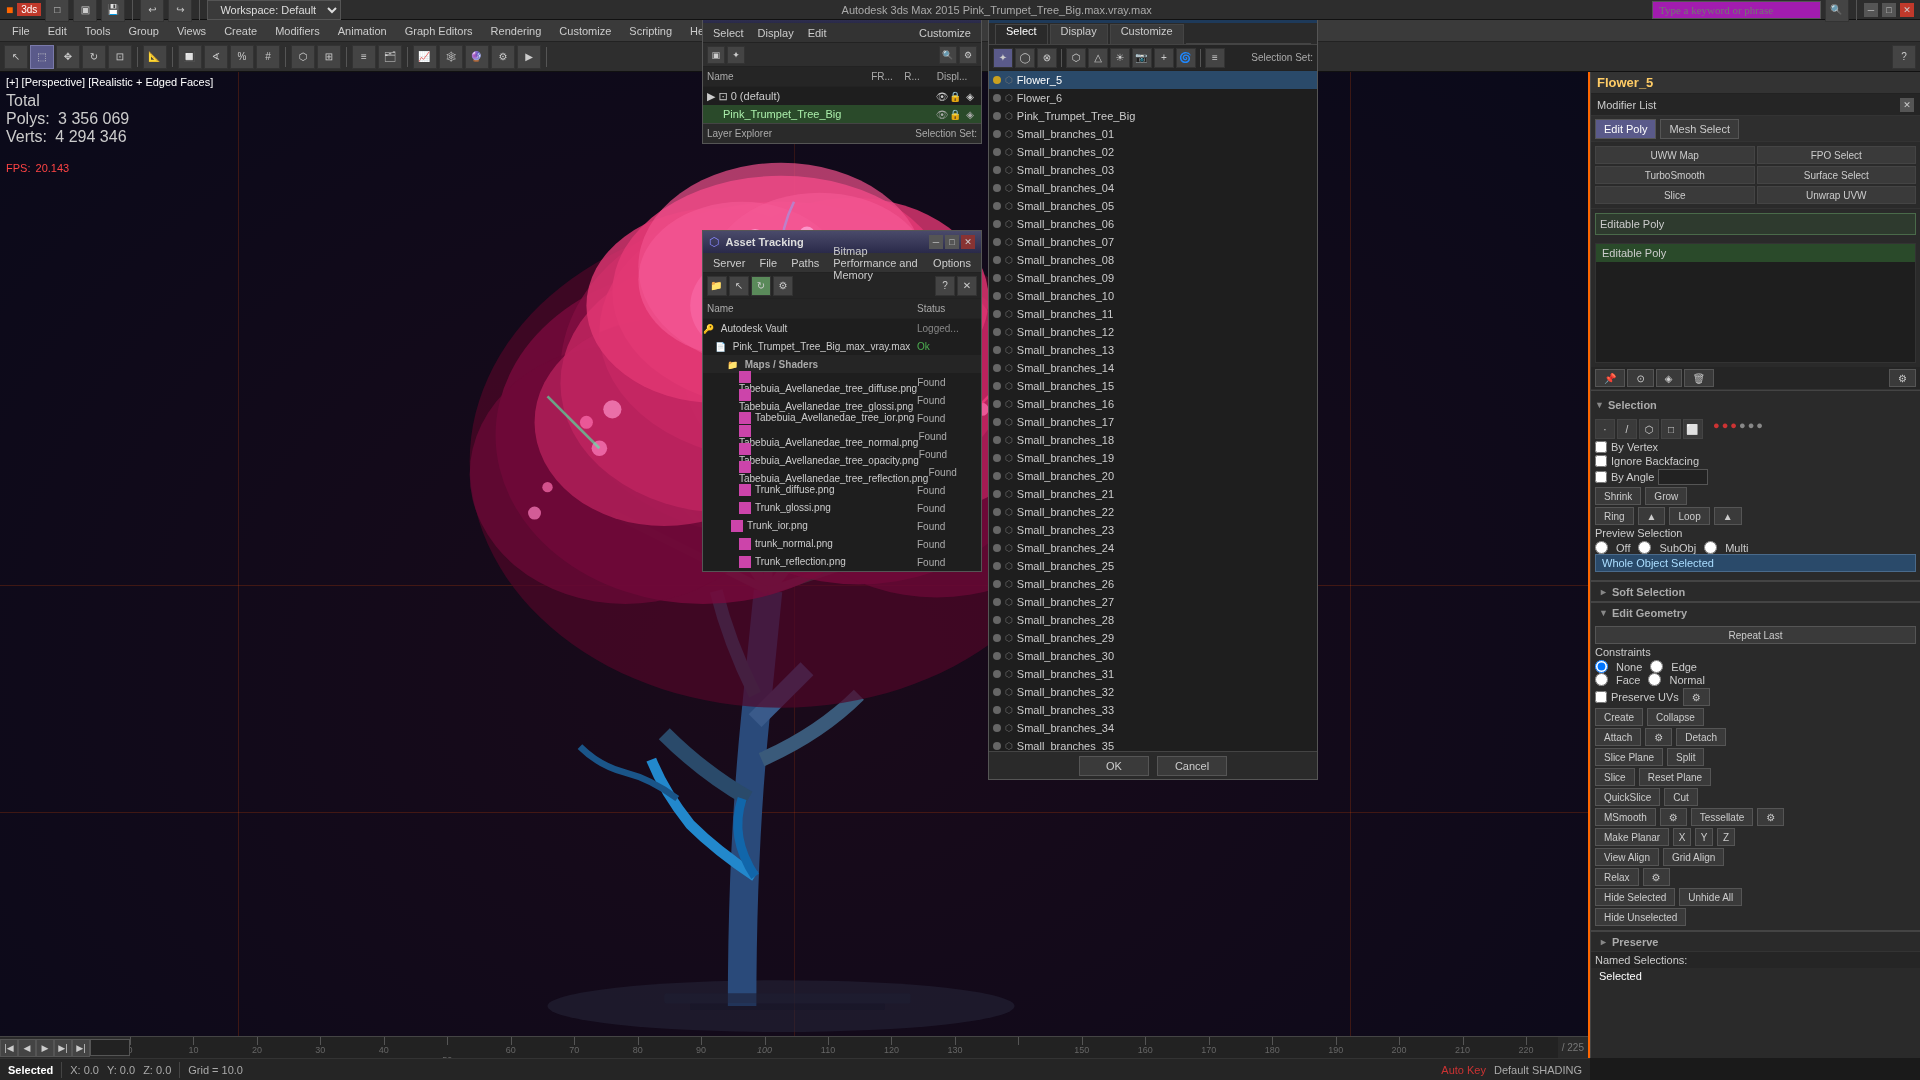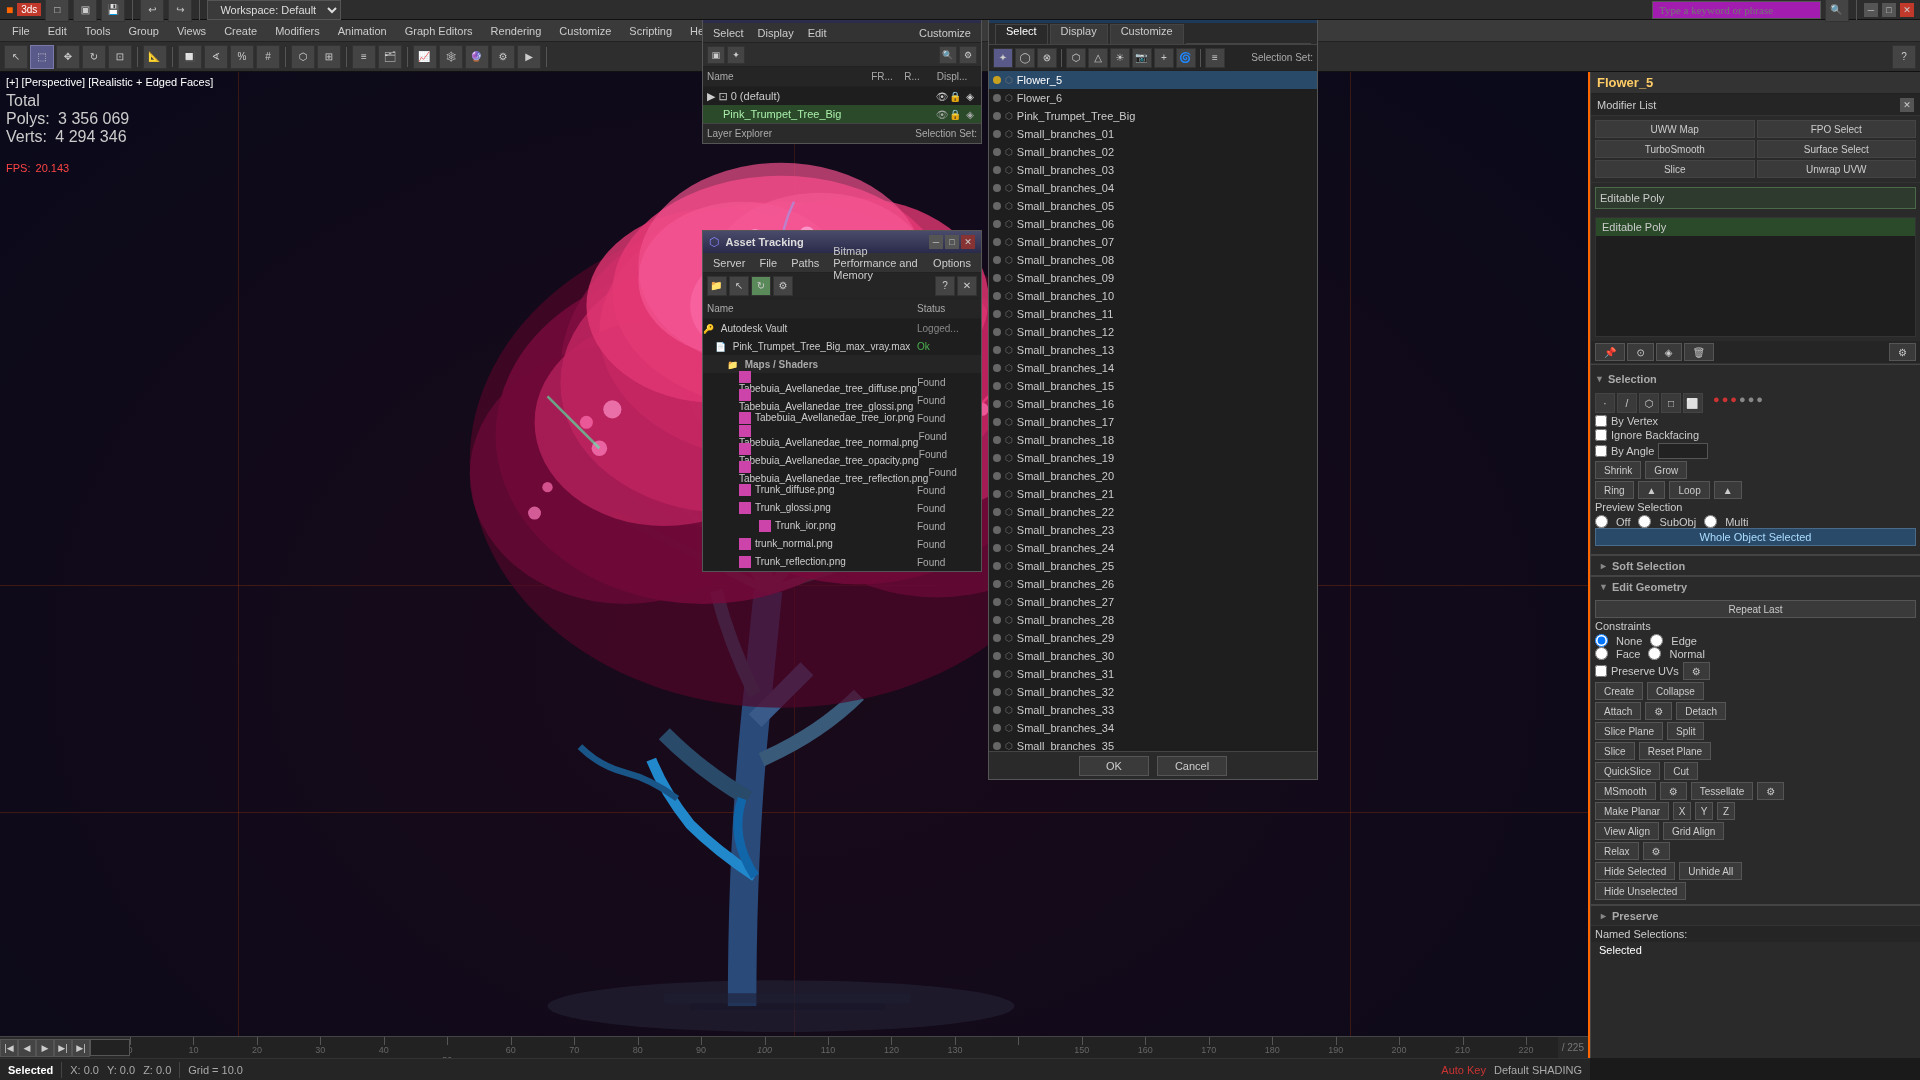--- a/index.html
+++ b/index.html
@@ -502,21 +502,21 @@
       display: flex; align-items: center; justify-content: center;
       font-size: 10px; color: #ccc;
     }
 
     .rp-highlight {
       background: #2a4a6a;
       border: 1px solid #4a6a8a;
       padding: 2px 6px;
       font-size: 11px;
       color: #aaddff;
-      text-align: center;
+      text-align: left;
     }
 
     
     .dot-red { color: #cc3333; }
 
     
     #status-bar {
       height: 22px;
       background: #252525;
       border-top: 1px solid #333;
@@ -553,20 +553,21 @@
     <button class="tool-btn">▣</button>
     <button class="tool-btn">💾</button>
     <div class="tool-sep"></div>
     <button class="tool-btn">↩</button>
     <button class="tool-btn">↪</button>
     <div class="tool-sep"></div>
     <select id="workspace-label">
       <option>Workspace: Default</option>
     </select>
   </div>
+  <div class="title">Autodesk 3ds Max 2015    Pink_Trumpet_Tree_Big.max.vray.max</div>
   <div class="right">
     <input type="text" id="search-box" style="width: 169px; height: 18px; background: #a21caf; border: 1px solid rgb(85, 85, 85); color: rgb(204, 204, 204); padding: 0px 6px; font-size: 11px; font-family: Liberation Serif, serif;" placeholder="Type a keyword or phrase">
     <button class="tool-btn">🔍</button>
     <div class="tool-sep"></div>
     <button class="tb-btn">─</button>
     <button class="tb-btn">□</button>
     <button class="tb-btn close">✕</button>
   </div>
 </div>
 
@@ -791,20 +792,24 @@
 
     <div class="rp-obj-name">
       <span style="font-size:13px;font-weight:bold;">Flower_5</span>
     </div>
 
     <div class="rp-header">
       <span>Modifier List</span>
       <button class="rp-close-btn">✕</button>
     </div>
 
+    <div class="rp-modifier-row">
+      <button class="rp-mod-btn active">Edit Poly</button>
+      <button class="rp-mod-btn">Mesh Select</button>
+    </div>
 
     <div class="rp-mini-mods">
       <button class="rp-mini-mod">UWW Map</button>
       <button class="rp-mini-mod">FPO Select</button>
       <button class="rp-mini-mod">TurboSmooth</button>
       <button class="rp-mini-mod">Surface Select</button>
       <button class="rp-mini-mod">Slice</button>
       <button class="rp-mini-mod">Unwrap UVW</button>
     </div>
 
@@ -1363,21 +1368,21 @@
         <span class="at-item-status at-status-found">Found</span>
       </div>
       <div class="at-item texture" style="padding-left: 36px;">
         <span class="at-item-name"><span class="at-item-icon" style="display: inline-block; width: 12px; height: 12px; background: rgb(204, 68, 170); margin-right: 4px; vertical-align: middle;"></span>Trunk_diffuse.png</span>
         <span class="at-item-status at-status-found">Found</span>
       </div>
       <div class="at-item texture" style="padding-left: 36px;">
         <span class="at-item-name"><span class="at-item-icon" style="display: inline-block; width: 12px; height: 12px; background: rgb(204, 68, 170); margin-right: 4px; vertical-align: middle;"></span>Trunk_glossi.png</span>
         <span class="at-item-status at-status-found">Found</span>
       </div>
-      <div class="at-item texture" style="padding-left: 56px;">
+      <div class="at-item texture" style="padding-left: 28px;">
         <span class="at-item-name"><span class="at-item-icon" style="display: inline-block; width: 12px; height: 12px; background: rgb(204, 68, 170); margin-right: 4px; vertical-align: middle;"></span>Trunk_ior.png</span>
         <span class="at-item-status at-status-found">Found</span>
       </div>
       <div class="at-item texture" style="padding-left: 36px;">
         <span class="at-item-name"><span class="at-item-icon" style="display: inline-block; width: 12px; height: 12px; background: rgb(204, 68, 170); margin-right: 4px; vertical-align: middle;"></span>trunk_normal.png</span>
         <span class="at-item-status at-status-found">Found</span>
       </div>
       <div class="at-item texture" style="padding-left: 36px;">
         <span class="at-item-name"><span class="at-item-icon" style="display: inline-block; width: 12px; height: 12px; background: rgb(204, 68, 170); margin-right: 4px; vertical-align: middle;"></span>Trunk_reflection.png</span>
         <span class="at-item-status at-status-found">Found</span>

